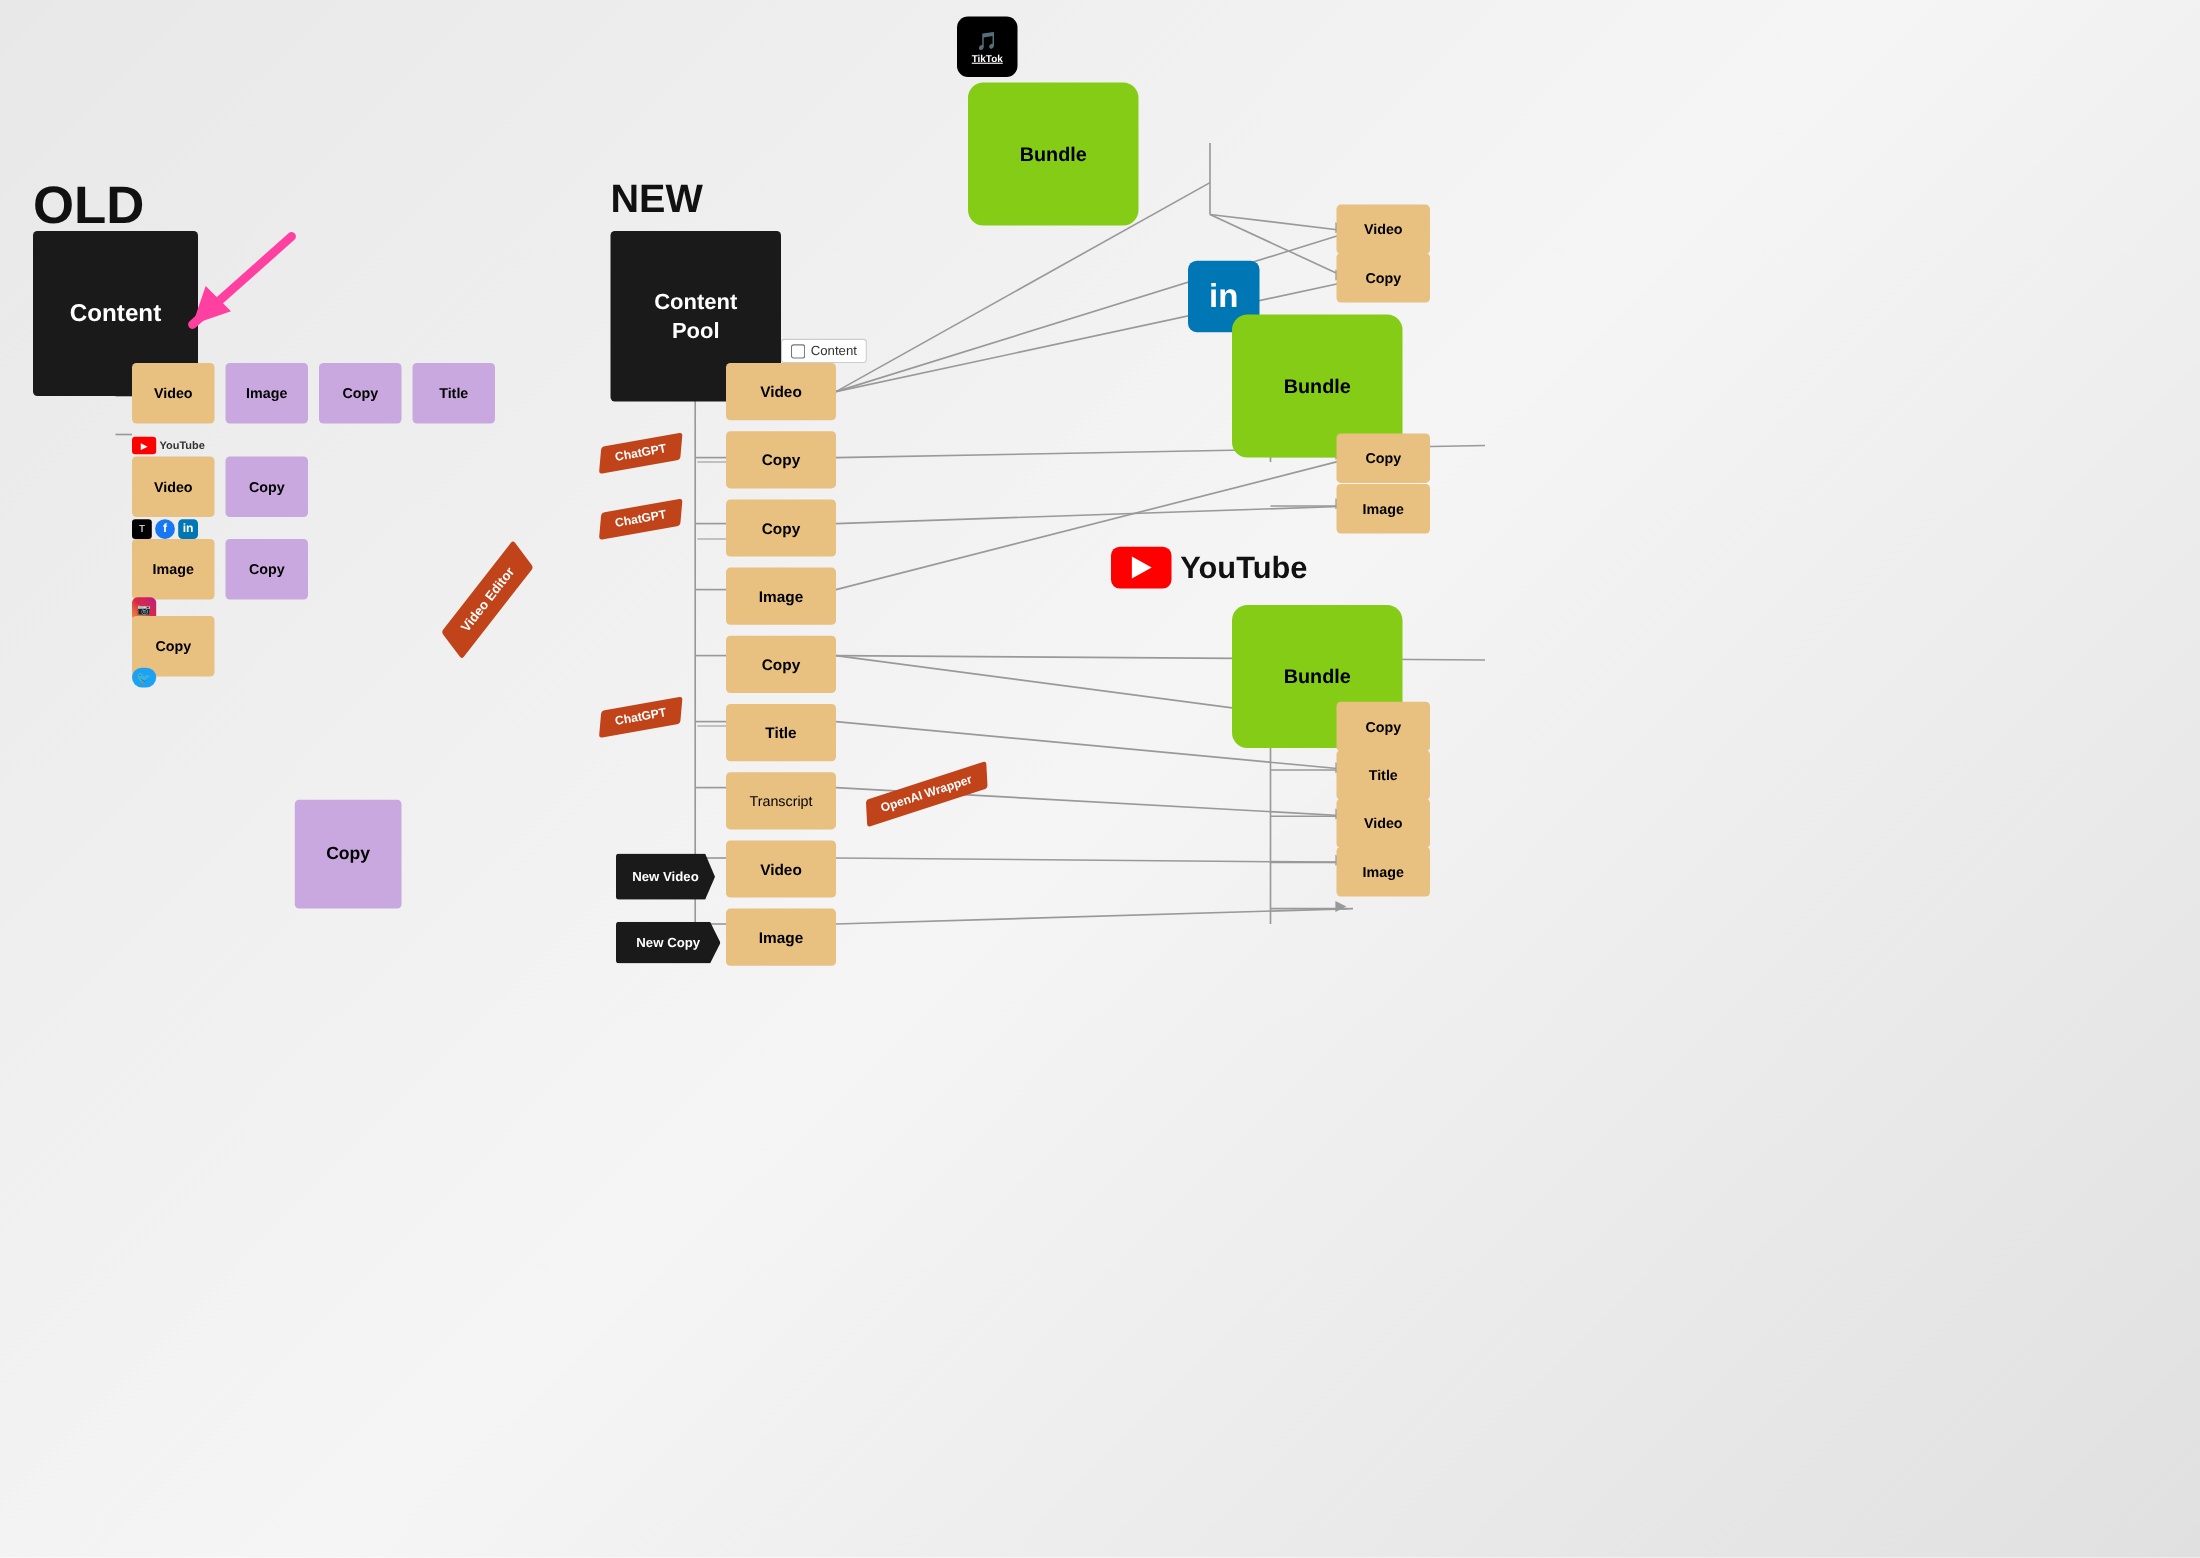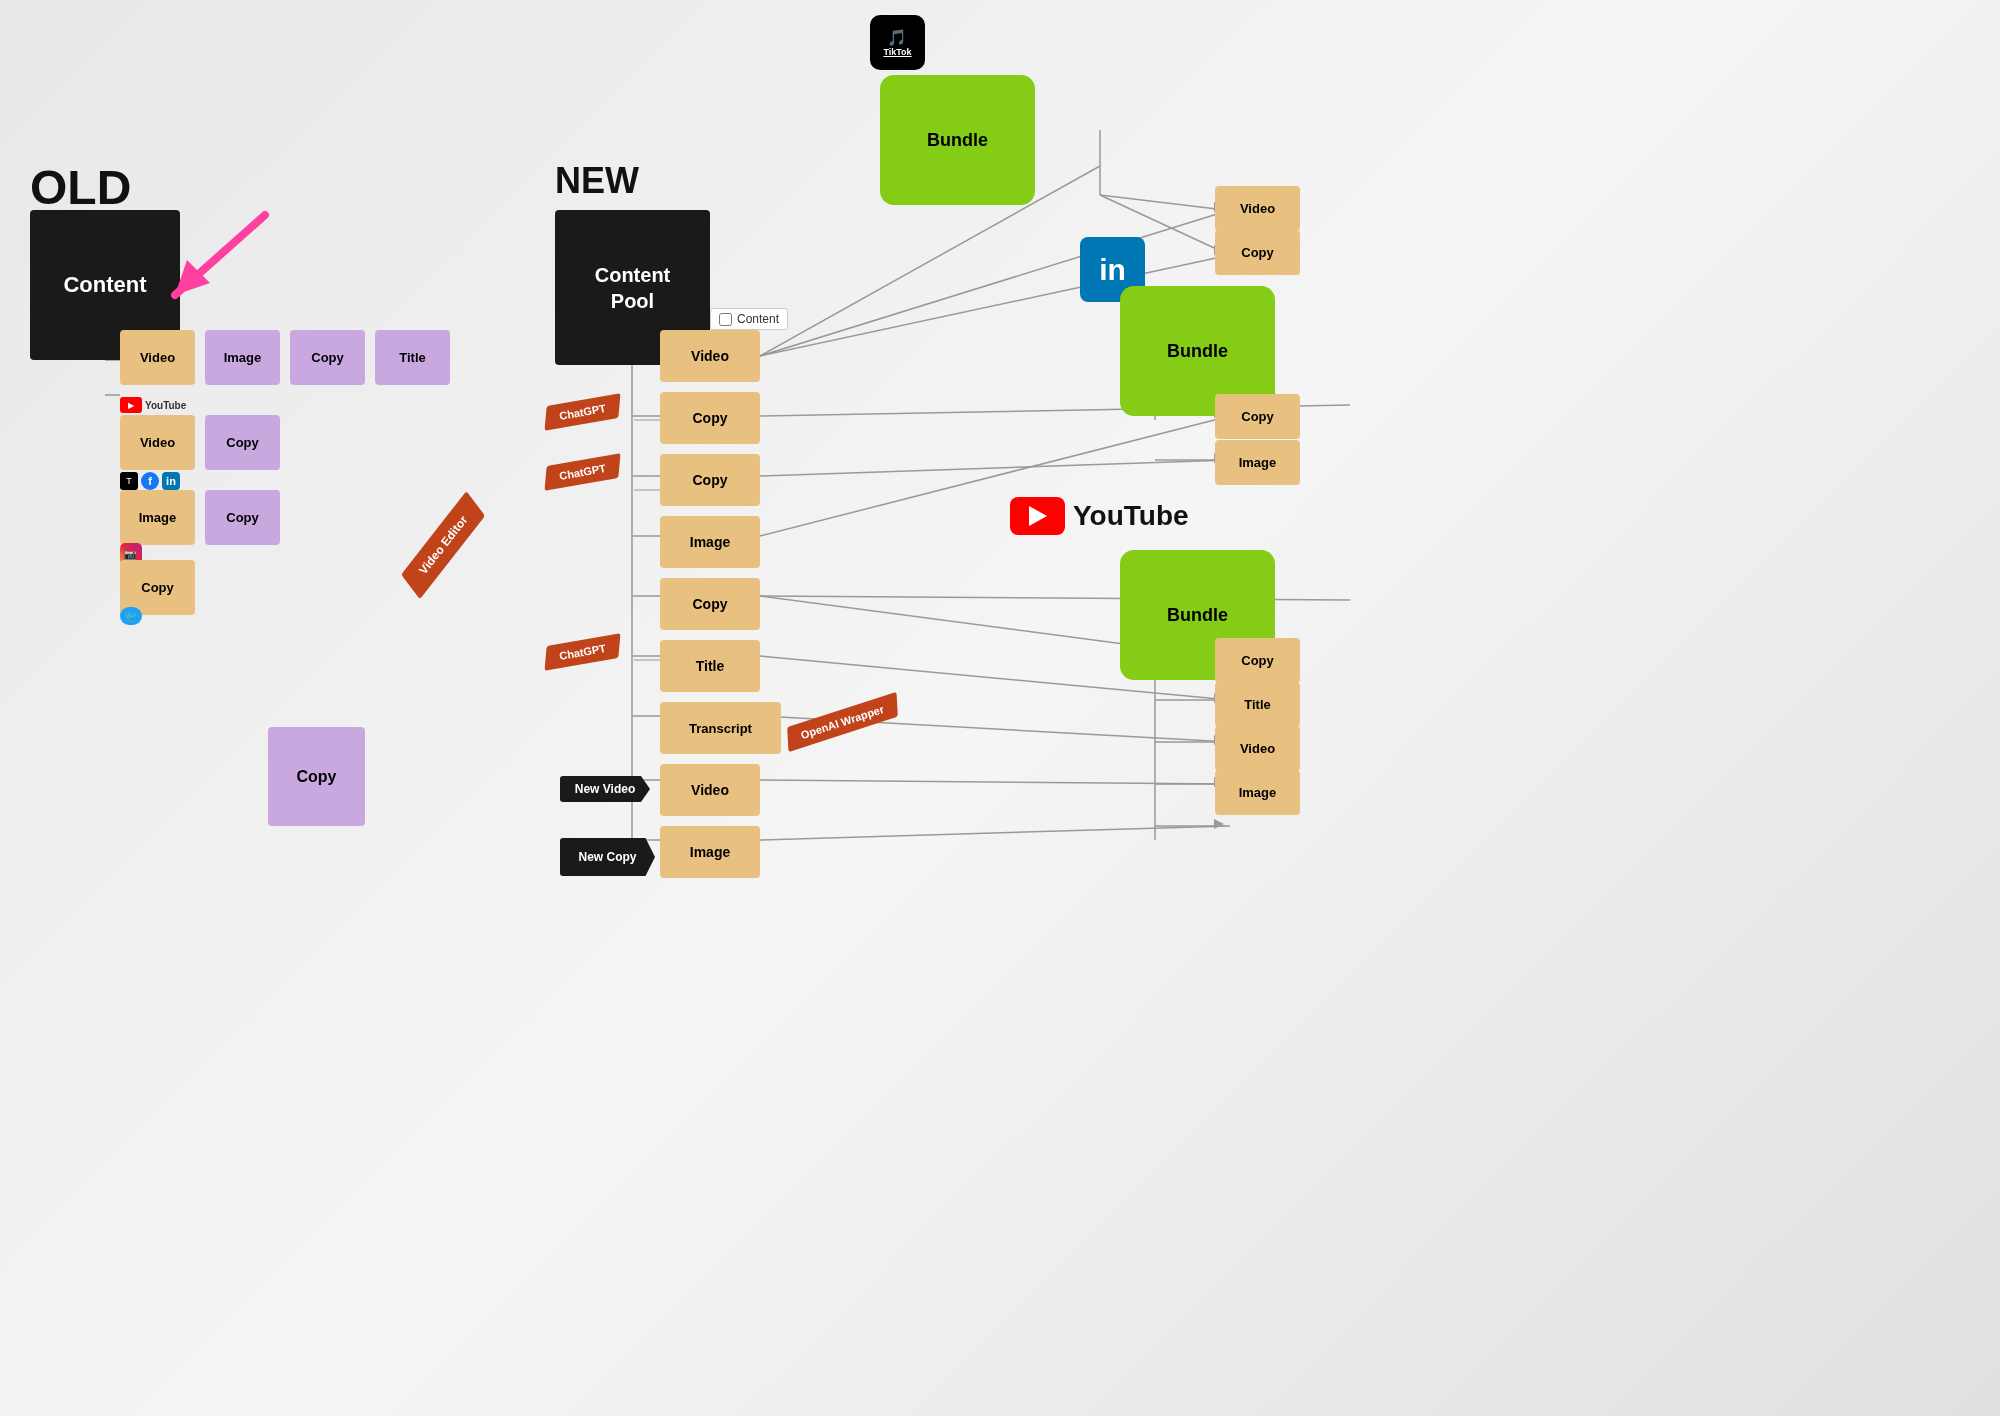--- a/index.html
+++ b/index.html
@@ -438,21 +438,21 @@
   <div style="position:absolute; top:392px; left:660px; width:100px; height:52px; background:#e8c080; display:flex; align-items:center; justify-content:center; font-size:14px; font-weight:600; border-radius:4px;">Copy</div>
 
   <div style="position:absolute; top:454px; left:660px; width:100px; height:52px; background:#e8c080; display:flex; align-items:center; justify-content:center; font-size:14px; font-weight:600; border-radius:4px;">Copy</div>
 
   <div style="position:absolute; top:516px; left:660px; width:100px; height:52px; background:#e8c080; display:flex; align-items:center; justify-content:center; font-size:14px; font-weight:600; border-radius:4px;">Image</div>
 
   <div style="position:absolute; top:578px; left:660px; width:100px; height:52px; background:#e8c080; display:flex; align-items:center; justify-content:center; font-size:14px; font-weight:600; border-radius:4px;">Copy</div>
 
   <div style="position:absolute; top:640px; left:660px; width:100px; height:52px; background:#e8c080; display:flex; align-items:center; justify-content:center; font-size:14px; font-weight:600; border-radius:4px;">Title</div>
 
-  <div style="position:absolute; top:702px; left:660px; width:121px; height:52px; background:#e8c080; display:flex; align-items:center; justify-content:center; font-size:13px; font-weight:700; border-radius:4px;">Transcript</div>
+  <div style="position:absolute; top:702px; left:660px; width:100px; height:52px; background:#e8c080; display:flex; align-items:center; justify-content:center; font-size:13px; font-weight:400; border-radius:4px;">Transcript</div>
 
   <div style="position:absolute; top:764px; left:660px; width:100px; height:52px; background:#e8c080; display:flex; align-items:center; justify-content:center; font-size:14px; font-weight:600; border-radius:4px;">Video</div>
 
   <div style="position:absolute; top:826px; left:660px; width:100px; height:52px; background:#e8c080; display:flex; align-items:center; justify-content:center; font-size:14px; font-weight:600; border-radius:4px;">Image</div>
 
   <div class="chatgpt-arrow" style="top:400px; left:545px; transform: rotate(-10deg) skewX(-15deg);">
     <span>ChatGPT</span>
   </div>
   <div class="chatgpt-arrow" style="top:460px; left:545px; transform: rotate(-10deg) skewX(-15deg);">
     <span>ChatGPT</span>
@@ -462,21 +462,21 @@
   </div>
 
   <div style="position:absolute; top:530px; left:390px; background:#c0431a; color:white; font-size:12px; font-weight:bold; padding:8px 18px; border-radius:3px; transform: rotate(-52deg) skewX(-15deg); white-space:nowrap;">
     <span style="display:inline-block; transform:skewX(15deg);">Video Editor</span>
   </div>
 
   <div style="position:absolute; top:710px; left:785px; background:#c0431a; color:white; font-size:11px; font-weight:bold; padding:6px 14px; border-radius:3px; transform: rotate(-18deg) skewX(-15deg); white-space:nowrap;">
     <span style="display:inline-block; transform:skewX(15deg);">OpenAI Wrapper</span>
   </div>
 
-  <div class="new-btn" style="top:776px; left:560px; width:90px; height:26px;">New Video</div>
+  <div class="new-btn" style="top:776px; left:560px; width:90px; height:42px;">New Video</div>
 
   <div class="new-btn" style="top:838px; left:560px; width:95px; height:38px;">New Copy</div>
 
   <div class="tiktok-logo" style="top:15px; left:870px;">
     <span style="font-size:16px;">🎵</span>
     <span style="font-size:9px;text-decoration:underline;">TikTok</span>
   </div>
 
   <div class="bundle-box" style="top:75px; left:880px; width:155px; height:130px;">Bundle</div>
 

